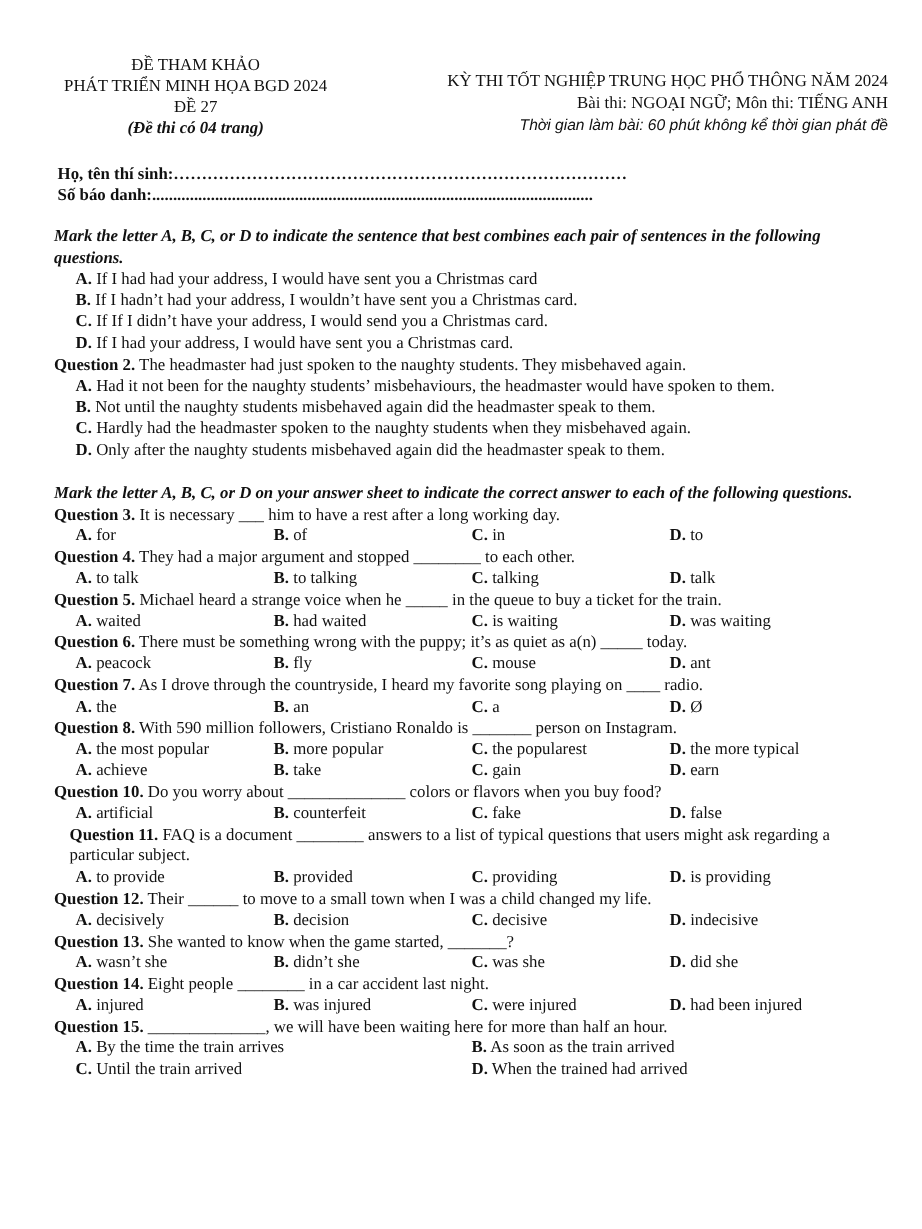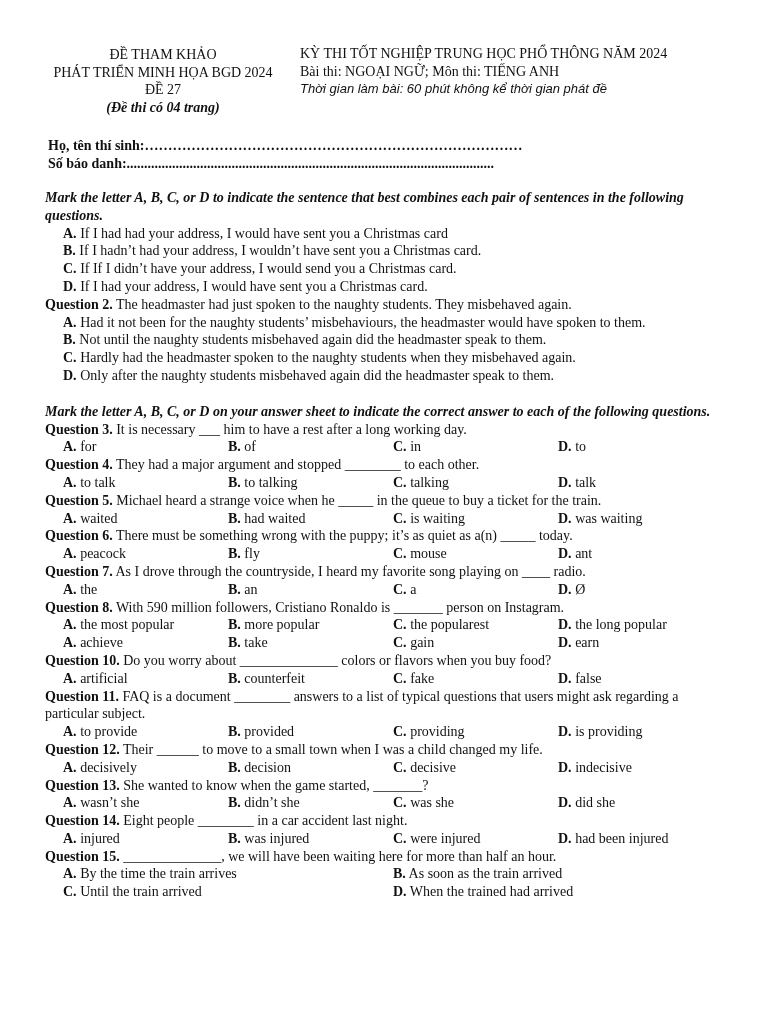--- a/index.html
+++ b/index.html
@@ -1,32 +1,32 @@
 <!DOCTYPE html>
 <html><head>
 <meta charset="utf-8">
 <style>
   html, body { margin: 0; padding: 0; background: #ffffff; }
   body {
     width: 768px; height: 1024px; overflow: hidden; position: relative;
     font-family: "Liberation Serif", serif; color: #111; font-size: 14px;
   }
   .hdr-left { position: absolute; left: 30px; top: 46px; width: 266px; text-align: center; line-height: 17.5px; }
-  .hdr-right { position: absolute; left: 300px; top: 45px; width: 440px; text-align: left; line-height: 17.5px; }
+  .hdr-right { position: absolute; left: 300px; top: 60px; width: 440px; text-align: right; line-height: 17.5px; }
   .b { font-weight: normal; }
   .bi { font-weight: bold; font-style: italic; }
   .hdr-left .line, .hdr-right .line { display: block; white-space: nowrap; }
   .hdr-right .time { font-family: "Liberation Sans", sans-serif; font-style: italic; font-size: 13px; }
 
   .cand { position: absolute; left: 48px; top: 137px; line-height: 18px; font-weight: bold; white-space: nowrap; }
 
   .content { position: absolute; left: 45px; top: 189px; width: 690px; line-height: 17.8px; }
   .instr { font-weight: bold; font-style: italic; }
   .q { white-space: nowrap; }
-  .q.wrap { white-space: normal; }
+  .q.wrap { white-space: normal; margin-left: 13px; }
   .q .lbl { font-weight: bold; }
   .opt-line { padding-left: 18px; white-space: nowrap; }
   .opt-line .lbl { font-weight: bold; }
   .opts4 { display: flex; padding-left: 18px; }
   .opts4 .o { width: 165px; white-space: nowrap; }
   .opts4 .o .lbl { font-weight: bold; }
   .opts2 { display: flex; padding-left: 18px; }
   .opts2 .o { width: 330px; white-space: nowrap; }
   .opts2 .o .lbl { font-weight: bold; }
   .gap { height: 18px; }
@@ -104,21 +104,21 @@
         <span class="o"><span class="lbl">A.</span><span> the</span></span>
         <span class="o"><span class="lbl">B.</span><span> an</span></span>
         <span class="o"><span class="lbl">C.</span><span> a</span></span>
         <span class="o"><span class="lbl">D.</span><span> Ø</span></span>
       </div>
       <div class="q"><span class="lbl">Question 8.</span><span> With 590 million followers, Cristiano Ronaldo is _______ person on Instagram.</span></div>
       <div class="opts4">
         <span class="o"><span class="lbl">A.</span><span> the most popular</span></span>
         <span class="o"><span class="lbl">B.</span><span> more popular</span></span>
         <span class="o"><span class="lbl">C.</span><span> the popularest</span></span>
-        <span class="o"><span class="lbl">D.</span><span> the long popular</span></span>
+        <span class="o"><span class="lbl">D.</span><span> the more typical</span></span>
       </div>
       <div class="opts4">
         <span class="o"><span class="lbl">A.</span><span> achieve</span></span>
         <span class="o"><span class="lbl">B.</span><span> take</span></span>
         <span class="o"><span class="lbl">C.</span><span> gain</span></span>
         <span class="o"><span class="lbl">D.</span><span> earn</span></span>
       </div>
       <div class="q"><span class="lbl">Question 10.</span><span> Do you worry about ______________ colors or flavors when you buy food?</span></div>
       <div class="opts4">
         <span class="o"><span class="lbl">A.</span><span> artificial</span></span>

